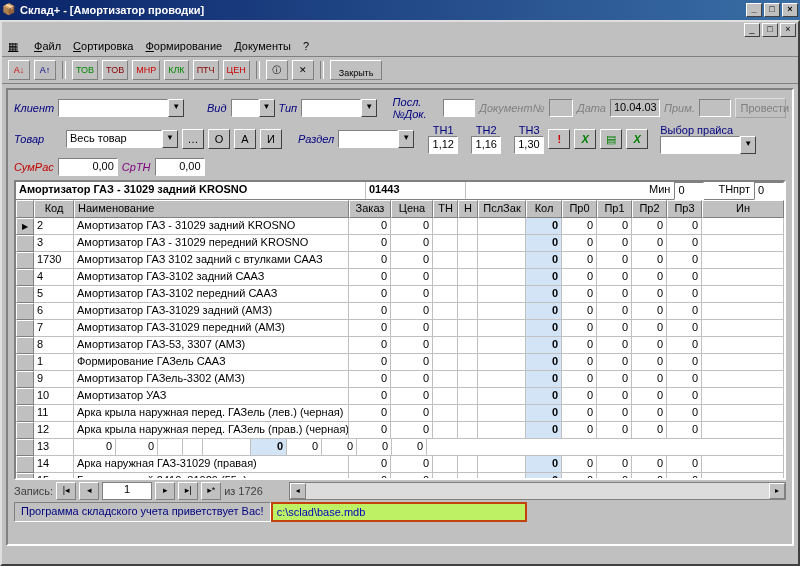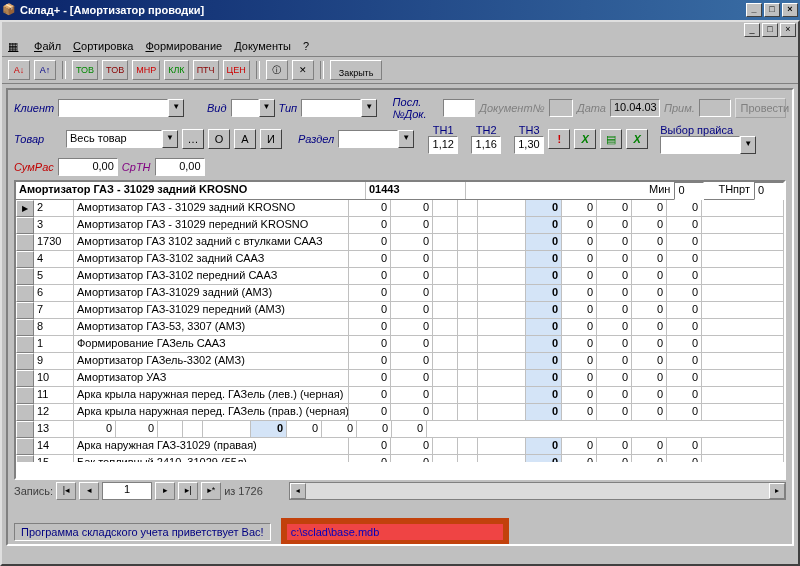--- a/index.html
+++ b/index.html
@@ -169,23 +169,23 @@
     width:20px;height:18px;
     background:#c0c0c0;
     border:1px solid #fff;
     border-right-color:#808080;border-bottom-color:#808080;
     text-align:center;line-height:14px;font-size:9px;
   }
   .recfield{ width:50px; height:18px; background:#fff; border:1px solid #808080; text-align:center;}
   .hsb { flex:1; height:18px; background:#dcdcdc; border:1px solid #808080; display:flex; justify-content:space-between;}
   .hsb .sbtn{width:16px;height:16px;background:#c0c0c0;border:1px solid #fff;border-right-color:#808080;border-bottom-color:#808080;text-align:center;font-size:8px;line-height:13px;}
 
-  .statusrow { display:flex; margin-top:18px; gap:10px;align-items:center;}
+  .statusrow { display:flex; margin-top:2px; gap:0;}
   .statusrow .msg { color:#000080; padding:2px 6px; background:#c0c0c0; border:1px solid #fff; border-top-color:#808080; border-left-color:#808080;}
-  .statusrow .path { background:#ef4444; border:6px solid #c2410c; padding:2px 4px; color:#0000c0; width:228px;}
+  .statusrow .path { background:#bef264; border:2px solid #c2410c; padding:2px 4px; color:#0000c0; width:256px;}
 
   .bottom-status {
     position:absolute; bottom:0; left:0; right:0;
     background:#c0c0c0;
     border-top:1px solid #fff;
     height:20px; display:flex; align-items:center; padding:0 6px;
     font-size:11px;
   }
   .bottom-status .cell{ border:1px solid #808080; border-right-color:#fff; border-bottom-color:#fff; padding:1px 8px; margin-left:4px;}
   .sicon{ width:14px;height:14px; display:inline-block; vertical-align:middle;}
@@ -327,20 +327,36 @@
       <div class="grid-headrow">
         <div class="hcell" style="width:350px">Амортизатор ГАЗ - 31029 задний KROSNO</div>
         <div class="hcell" style="width:100px">01443</div>
         <div style="flex:1"></div>
         <span class="label" style="font-style:normal;color:#000;padding:1px 4px">Мин</span>
         <div class="fld" style="width:30px">0</div>
         <span style="width:10px"></span>
         <span class="label" style="font-style:normal;color:#000;padding:1px 4px">ТНпрт</span>
         <div class="fld" style="width:30px">0</div>
       </div>
+      <div class="cols-header">
+        <div class="ch w-rh"></div>
+        <div class="ch w-kod">Код</div>
+        <div class="ch w-name" style="text-align:left">Наименование</div>
+        <div class="ch w-zak">Заказ</div>
+        <div class="ch w-cen">Цена</div>
+        <div class="ch w-tn">ТН</div>
+        <div class="ch w-n">Н</div>
+        <div class="ch w-ps">ПслЗак</div>
+        <div class="ch w-kol">Кол</div>
+        <div class="ch w-pr">Пр0</div>
+        <div class="ch w-pr">Пр1</div>
+        <div class="ch w-pr">Пр2</div>
+        <div class="ch w-pr">Пр3</div>
+        <div class="ch" style="flex:1">Ин</div>
+      </div>
       <div class="rows" id="rows">
           <div class="grow">
             <div class="rh w-rh cursor"></div>
             <div class="c w-kod">2</div>
             <div class="c w-name">Амортизатор ГАЗ - 31029 задний KROSNO</div>
             <div class="c w-zak num">0</div>
             <div class="c w-cen num">0</div>
             <div class="c w-tn"></div>
             <div class="c w-n"></div>
             <div class="c w-ps"></div>

